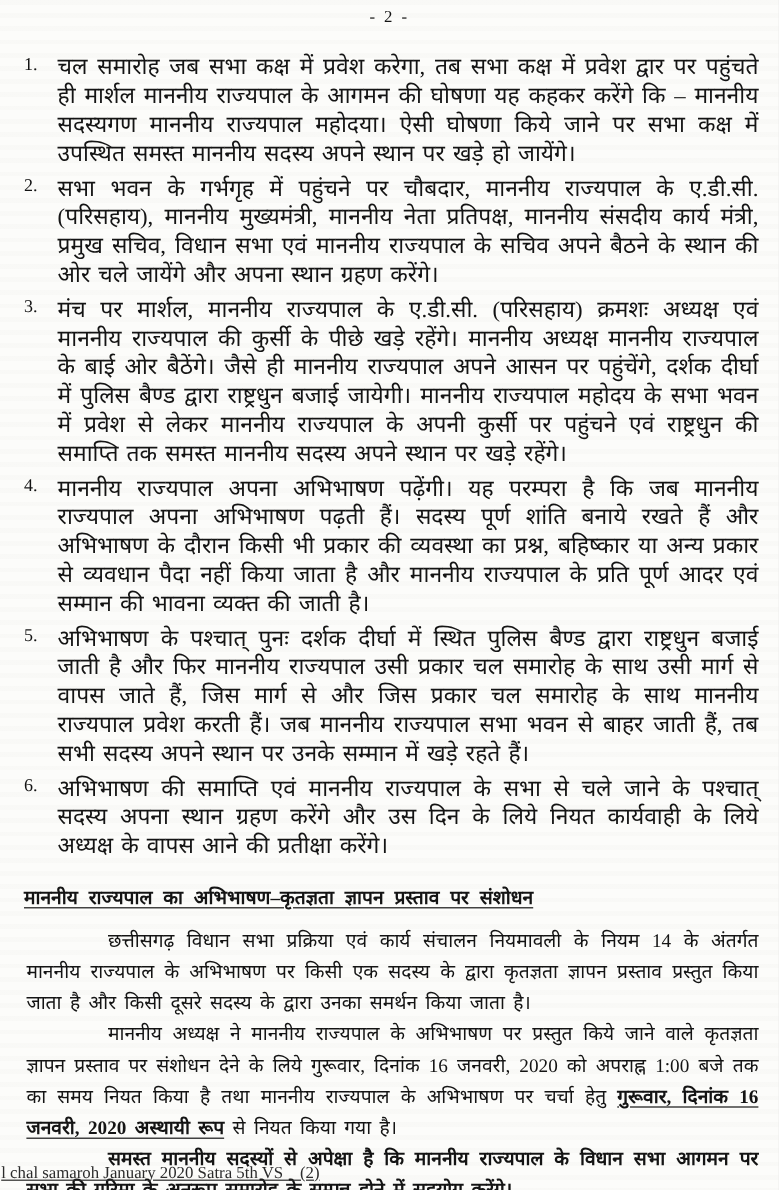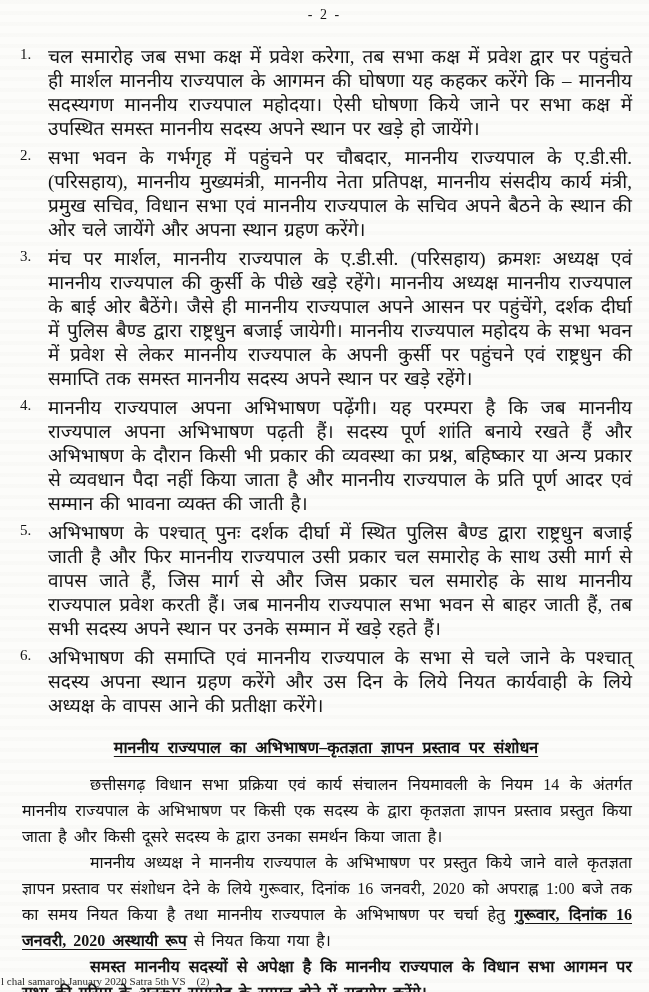--- a/index.html
+++ b/index.html
@@ -42,21 +42,20 @@
   }
   .item .itext {
     flex: 1;
     font-size: 19px;
     line-height: 24px;
     text-align: justify;
     word-spacing: 2px;
   }
   .heading-wrap {
     margin: 18px 17px 0 20px;
-    text-align: center;
   }
   .heading {
     font-weight: bold;
     font-size: 16px;
     word-spacing: 5px;
     text-decoration: underline;
     text-underline-offset: 3px;
   }
   .para {
     margin: 0 17px 0 22px;
@@ -83,24 +82,25 @@
     text-align: right;
     font-weight: bold;
     font-size: 16px;
     line-height: 26px;
     word-spacing: 4px;
   }
   .footer {
     position: absolute;
     left: 1px;
     bottom: 5px;
-    font-size: 11px;
+    font-size: 14px;
     color: #2b2b2b;
     font-family: "Liberation Serif", "DejaVu Serif", serif;
     white-space: pre;
+    text-decoration: underline;
   }
 </style>
 </head>
 <body>
 
 <div class="page">
 
   <div class="pageno">- 2 -</div>
 
   <div class="list">

